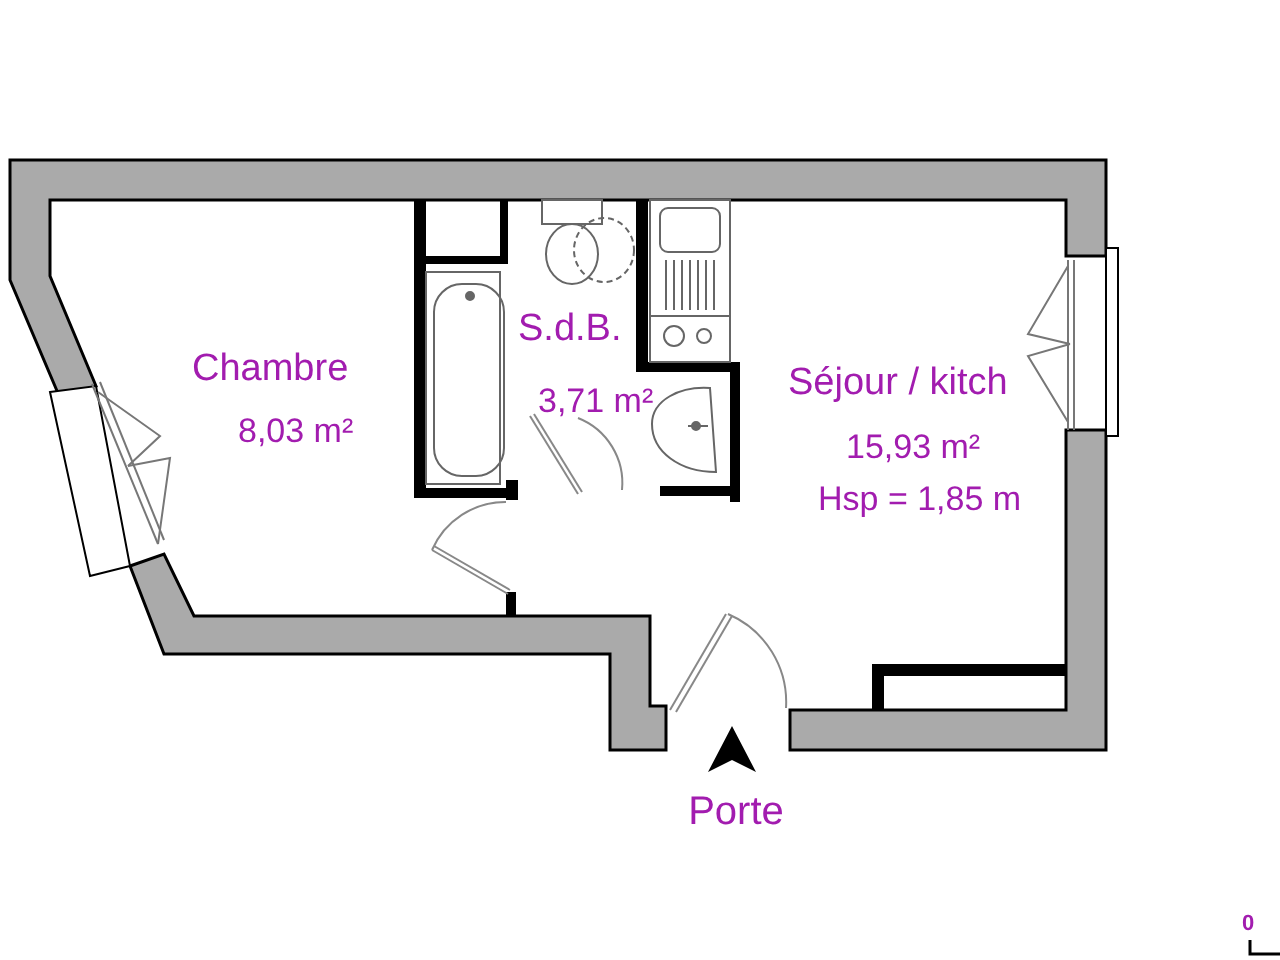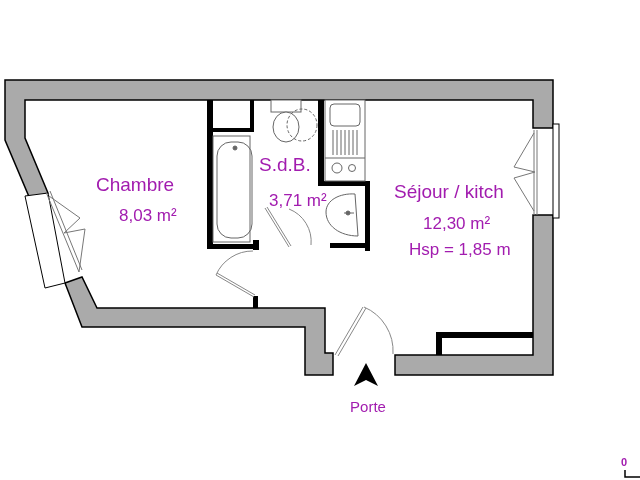--- a/index.html
+++ b/index.html
@@ -1,21 +1,21 @@
 <!DOCTYPE html>
 <html><head>
   <meta charset="utf-8">
   <style>
     html, body { margin: 0; padding: 0; background: #ffffff; }
     body { width: 640px; height: 480px; position: relative; overflow: hidden; font-family: "Liberation Sans", sans-serif; }
     #plan { position: absolute; left: 0; top: 0; }
     .lbl { position: absolute; color: #a21caf; white-space: nowrap; font-family: "Liberation Sans", sans-serif; }
     .room-title { font-size: 19px; }
     .room-area { font-size: 17px; }
-    .entrance { font-size: 15px; text-align: center; line-height: 25px; }
+    .entrance { font-size: 20px; text-align: center; line-height: 25px; }
     .scale { font-size: 11px; font-weight: bold; }
   </style>
 </head>
 <body>
 
 <svg id="plan" width="640" height="480" viewBox="0 0 640 480">
 
   <g fill="#aaaaaa" stroke="#000" stroke-width="1.5" stroke-linejoin="miter">
 
     <path d="M5,80 L553,80 L553,128 L533,128 L533,100 L25,100 L25,138 L48,193 L30,199 L5,140 Z"></path>
@@ -112,20 +112,20 @@
   </g>
 </svg>
 
 <div class="lbl room-title" style="left:96px; top:174px;">Chambre</div>
 <div class="lbl room-area" style="left:119px; top:206px;">8,03 m²</div>
 
 <div class="lbl room-title" style="left:259px; top:154px;">S.d.B.</div>
 <div class="lbl room-area" style="left:269px; top:191px;">3,71 m²</div>
 
 <div class="lbl room-title" style="left:394px; top:181px;">Séjour / kitch</div>
-<div class="lbl room-area" style="left:423px; top:214px;">12,30 m²</div>
+<div class="lbl room-area" style="left:423px; top:214px;">15,93 m²</div>
 <div class="lbl room-area" style="left:409px; top:240px;">Hsp = 1,85 m</div>
 
 <div class="lbl entrance" style="left:318px; top:394px; width:100px;">
   <div>Porte</div>
 </div>
 
 <div class="lbl scale" style="left:621px; top:456px;">0</div>
 
 </body></html>

